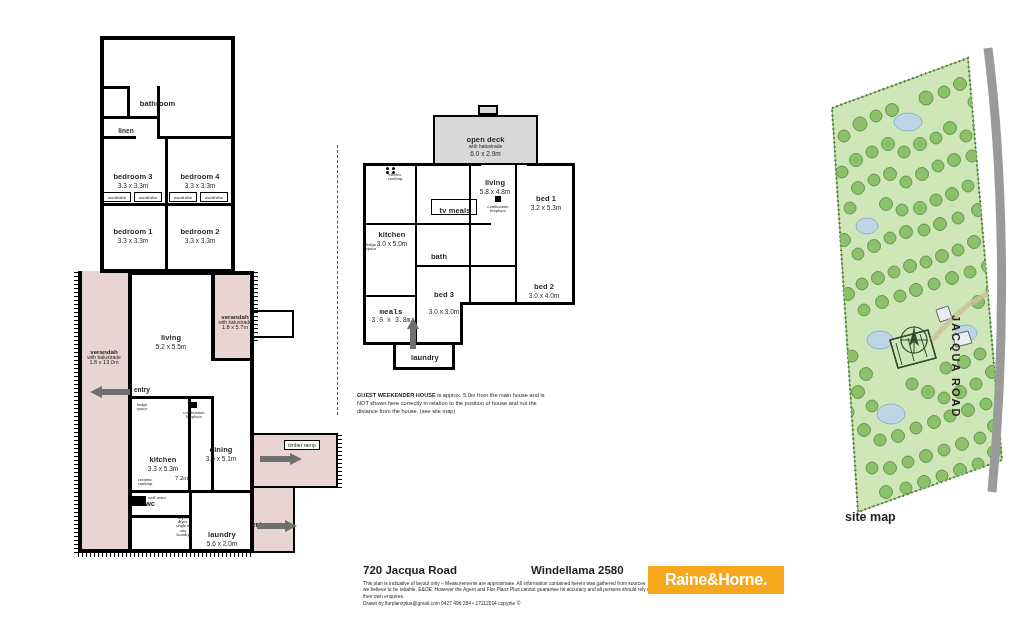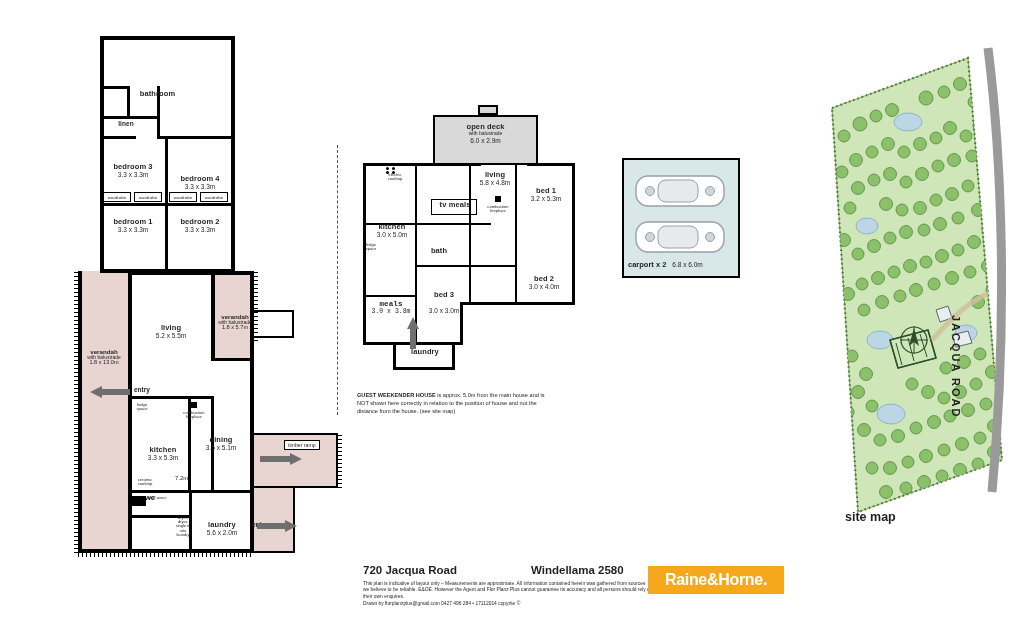--- a/index.html
+++ b/index.html
@@ -11,21 +11,21 @@
     color:#231f20;
     overflow:hidden;
   }
   .canvas { position:absolute; inset:0; }
   .abs { position:absolute; }
 
   
   .wall { position:absolute; background:#000; }
   .room {
     position:absolute;
-    display:flex; flex-direction:column; align-items:center; justify-content:flex-start;
+    display:flex; flex-direction:column; align-items:center; justify-content:flex-end;
     text-align:center; line-height:1.12;
   }
   .room .nm { font-size:7.5px; font-weight:bold; letter-spacing:.1px; }
   .room .dim { font-size:6.5px; }
   .tiny { font-size:5px; line-height:1.05; text-align:center; }
 
   .fillwhite { background:#ffffff; }
   .fillpink  { background:#e8d5d2; }
   .fillgrey  { background:#d9d9d9; }
   .fillblue  { background:#d8e8e8; }
@@ -136,21 +136,21 @@
       <div class="nm">bathroom</div>
     </div>
     <div class="room" style="left:36px; top:92px; width:40px; height:14px;">
       <div class="nm" style="font-size:6.5px">linen</div>
     </div>
 
     <div class="room" style="left:32px; top:135px; width:62px; height:26px;">
       <div class="nm">bedroom 3</div>
       <div class="dim">3.3 x 3.3m</div>
     </div>
-    <div class="room" style="left:99px; top:135px; width:62px; height:26px;margin-top:12px;">
+    <div class="room" style="left:99px; top:135px; width:62px; height:26px;">
       <div class="nm">bedroom 4</div>
       <div class="dim">3.3 x 3.3m</div>
     </div>
     <div class="room" style="left:32px; top:190px; width:62px; height:26px;">
       <div class="nm">bedroom 1</div>
       <div class="dim">3.3 x 3.3m</div>
     </div>
     <div class="room" style="left:99px; top:190px; width:62px; height:26px;">
       <div class="nm">bedroom 2</div>
       <div class="dim">3.3 x 3.3m</div>
@@ -340,42 +340,20 @@
       <polygon points="6,0 12,12 9,12 9,32 3,32 3,12 0,12" fill="#6f6f6f"></polygon>
     </svg>
 
     <div class="dashcol" style="left:-18px; top:50px; height:270px;"></div>
   </div>
 
   <div class="note" style="left:357px; top:392px;">
     <b>GUEST WEEKENDER HOUSE</b><span> is approx. 5.0m from the main house and is NOT shown here correctly in relation to the position of house and not the distance from the house.  (see site map)</span>
   </div>
 
-  <div class="abs" style="left:622px; top:158px; width:118px; height:120px;">
-    <div class="abs fillblue" style="left:0; top:0; width:118px; height:120px; border:2px solid #000;"></div>
-
-    <svg class="abs" style="left:12px; top:12px;" width="92" height="42" viewBox="0 0 92 42">
-      <rect x="2" y="6" width="88" height="30" rx="12" fill="#ffffff" stroke="#9aa0a6" stroke-width="1.4"></rect>
-      <rect x="24" y="10" width="40" height="22" rx="8" fill="#e6eaec" stroke="#9aa0a6" stroke-width="1"></rect>
-      <circle cx="16" cy="21" r="4.5" fill="#cfd5d8" stroke="#9aa0a6" stroke-width="1"></circle>
-      <circle cx="76" cy="21" r="4.5" fill="#cfd5d8" stroke="#9aa0a6" stroke-width="1"></circle>
-    </svg>
-
-    <svg class="abs" style="left:12px; top:58px;" width="92" height="42" viewBox="0 0 92 42">
-      <rect x="2" y="6" width="88" height="30" rx="12" fill="#ffffff" stroke="#9aa0a6" stroke-width="1.4"></rect>
-      <rect x="24" y="10" width="40" height="22" rx="8" fill="#e6eaec" stroke="#9aa0a6" stroke-width="1"></rect>
-      <circle cx="16" cy="21" r="4.5" fill="#cfd5d8" stroke="#9aa0a6" stroke-width="1"></circle>
-      <circle cx="76" cy="21" r="4.5" fill="#cfd5d8" stroke="#9aa0a6" stroke-width="1"></circle>
-    </svg>
-
-    <div class="abs" style="left:6px; top:102px; width:110px; display:flex; gap:6px; align-items:baseline; justify-content:flex-start;">
-      <span style="font-size:7.5px; font-weight:bold;">carport x 2</span>
-      <span style="font-size:6.5px;">6.8 x 6.0m</span>
-    </div>
-  </div>
 
   <div class="site-wrap" style="left:740px; top:40px; width:280px; height:500px;">
     <svg width="280" height="500" viewBox="0 0 280 500">
       <defs>
         <clipPath id="lotclip">
           <polygon points="92,68 228,18 262,420 118,472"></polygon>
         </clipPath>
       </defs>
 
       <polygon points="92,68 228,18 262,420 118,472" fill="#cfe6b9" stroke="#7aa85f" stroke-width="1"></polygon>

